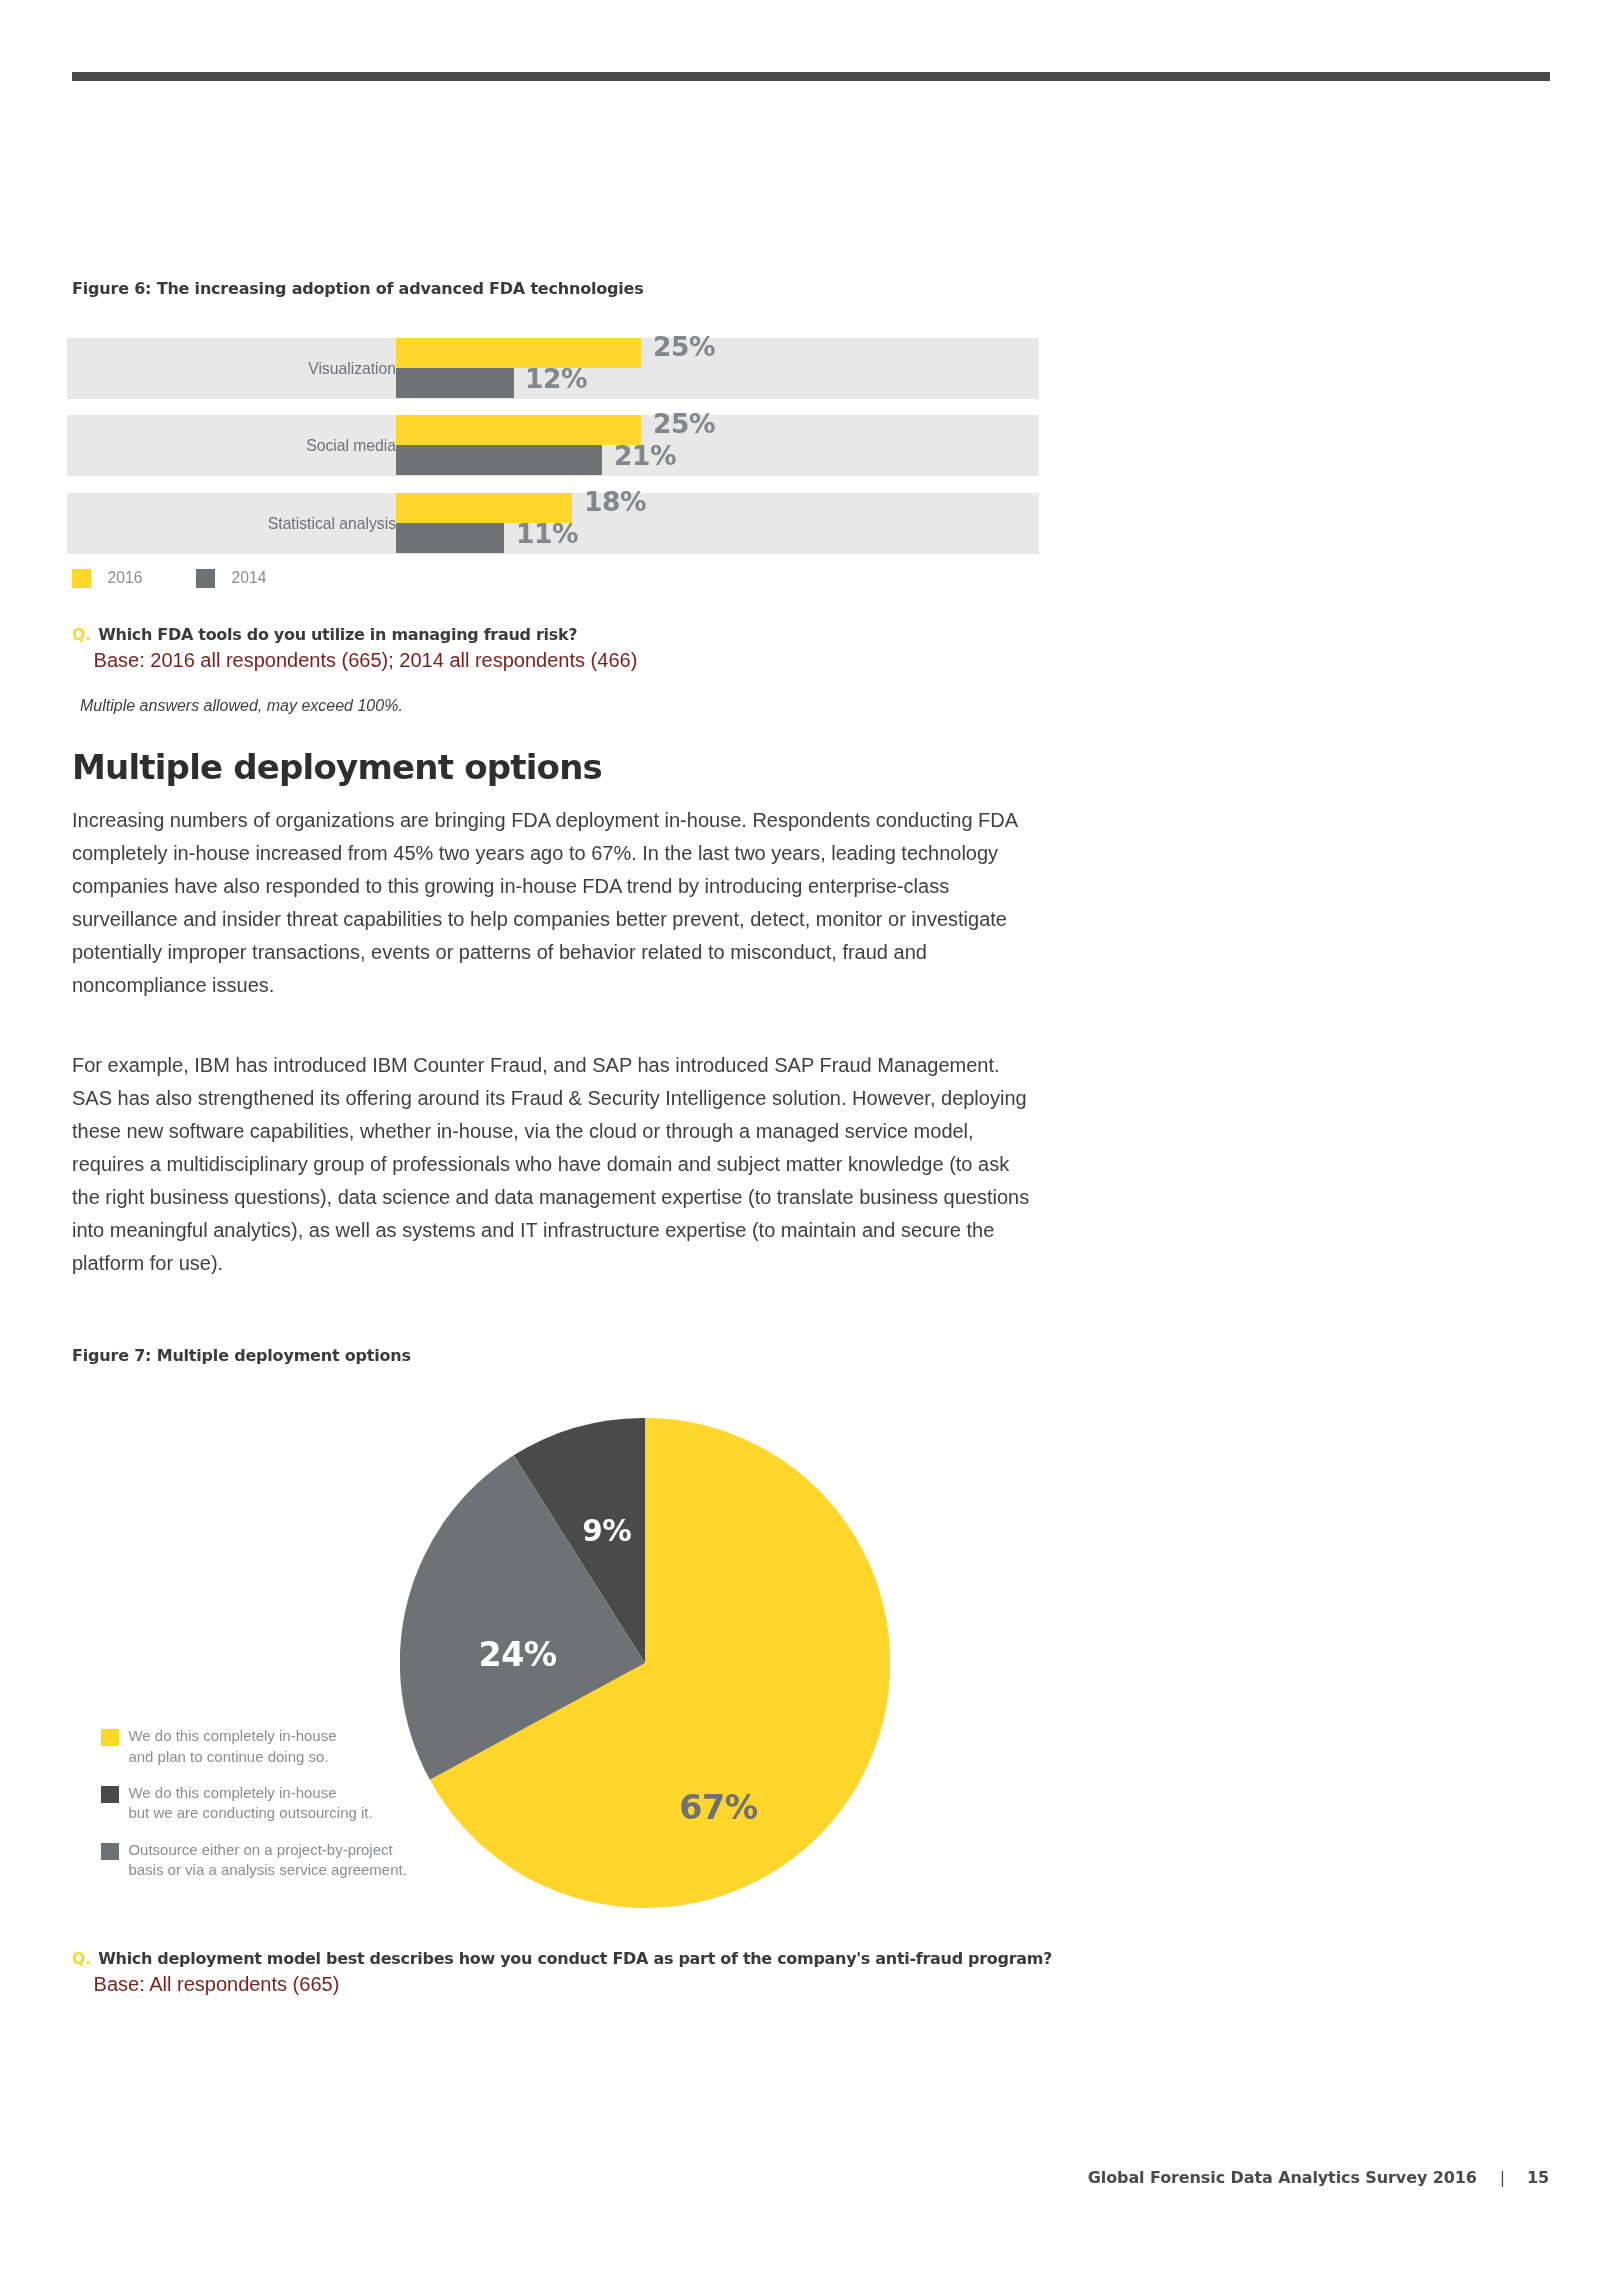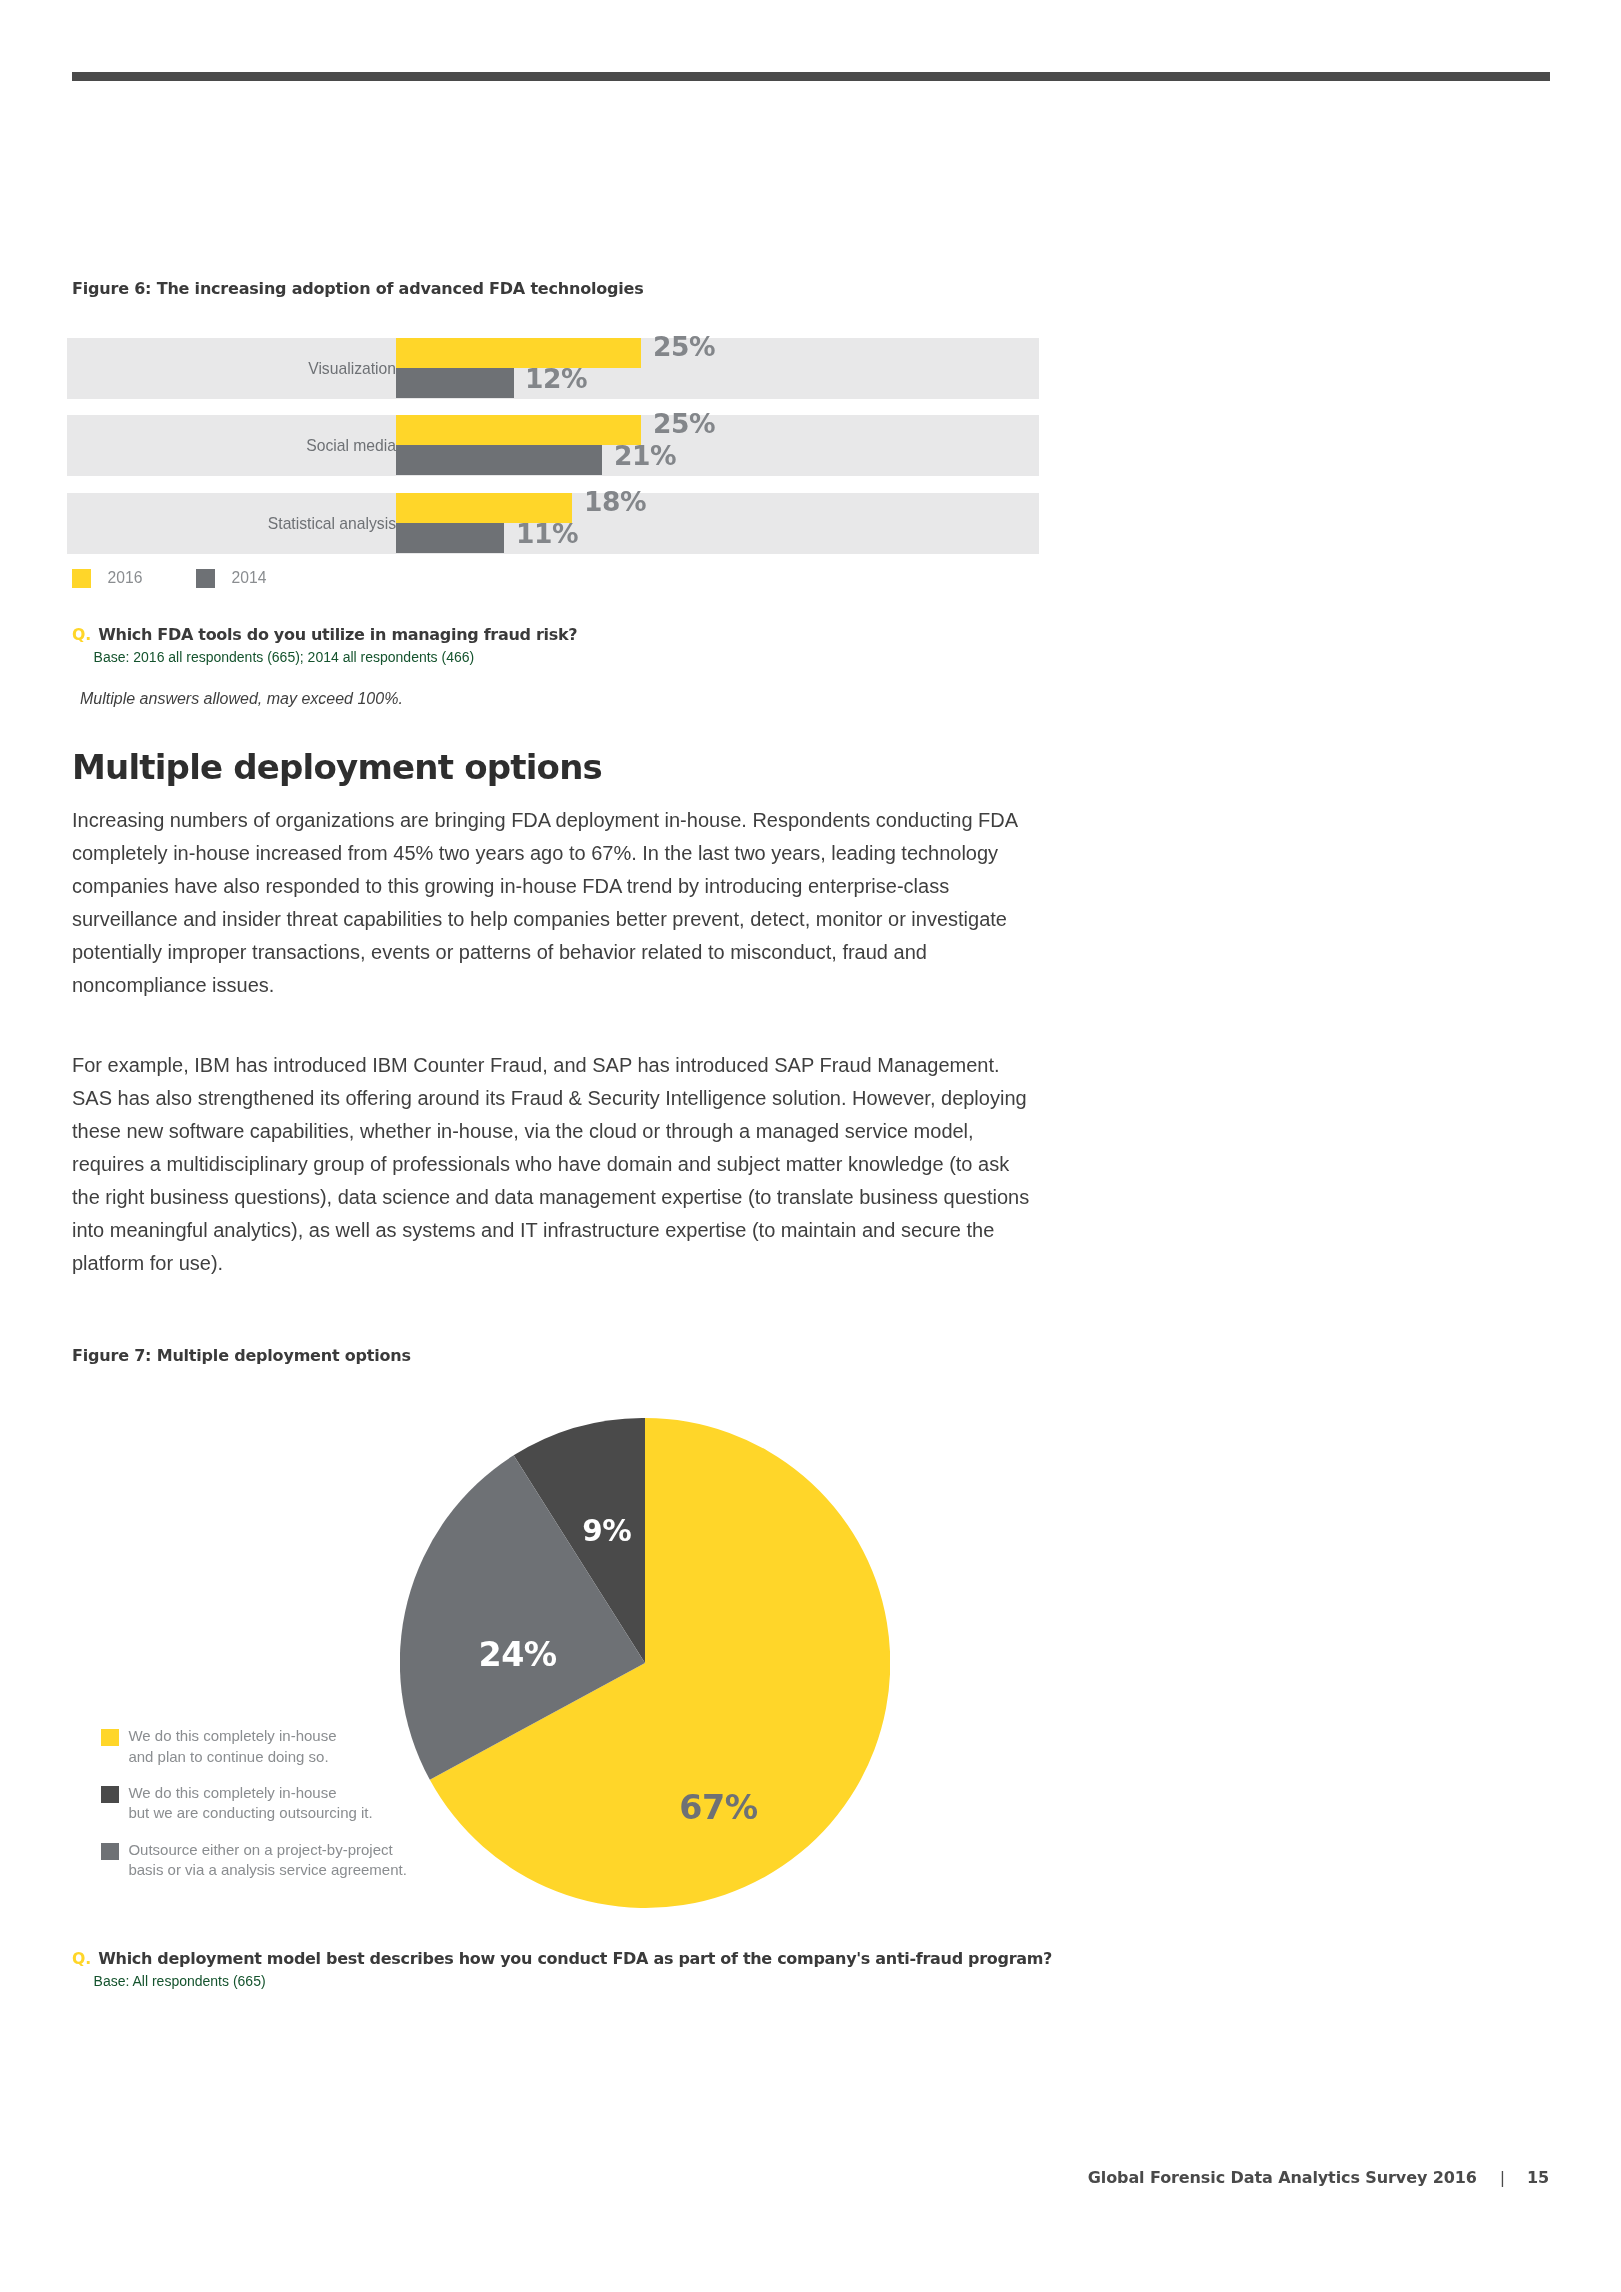--- a/index.html
+++ b/index.html
@@ -151,22 +151,22 @@
     font-weight: bold;
     font-size: 16px;
     letter-spacing: -0.3px;
     color: #3a3a3a;
     white-space: nowrap;
   }
   .q-base {
     margin-left: 21.6px;
     margin-top: 4.9px;
     font-family: "Liberation Sans", sans-serif;
-    font-size: 14px;
-    color: #14532d;
+    font-size: 20px;
+    color: #7f1d1d;
     white-space: nowrap;
   }
   .q-note {
     margin-left: 8px;
     margin-top: 25.5px;
     font-family: "Liberation Sans", sans-serif;
     font-style: italic;
     font-size: 16px;
     color: #3f3f3f;
     white-space: nowrap;

